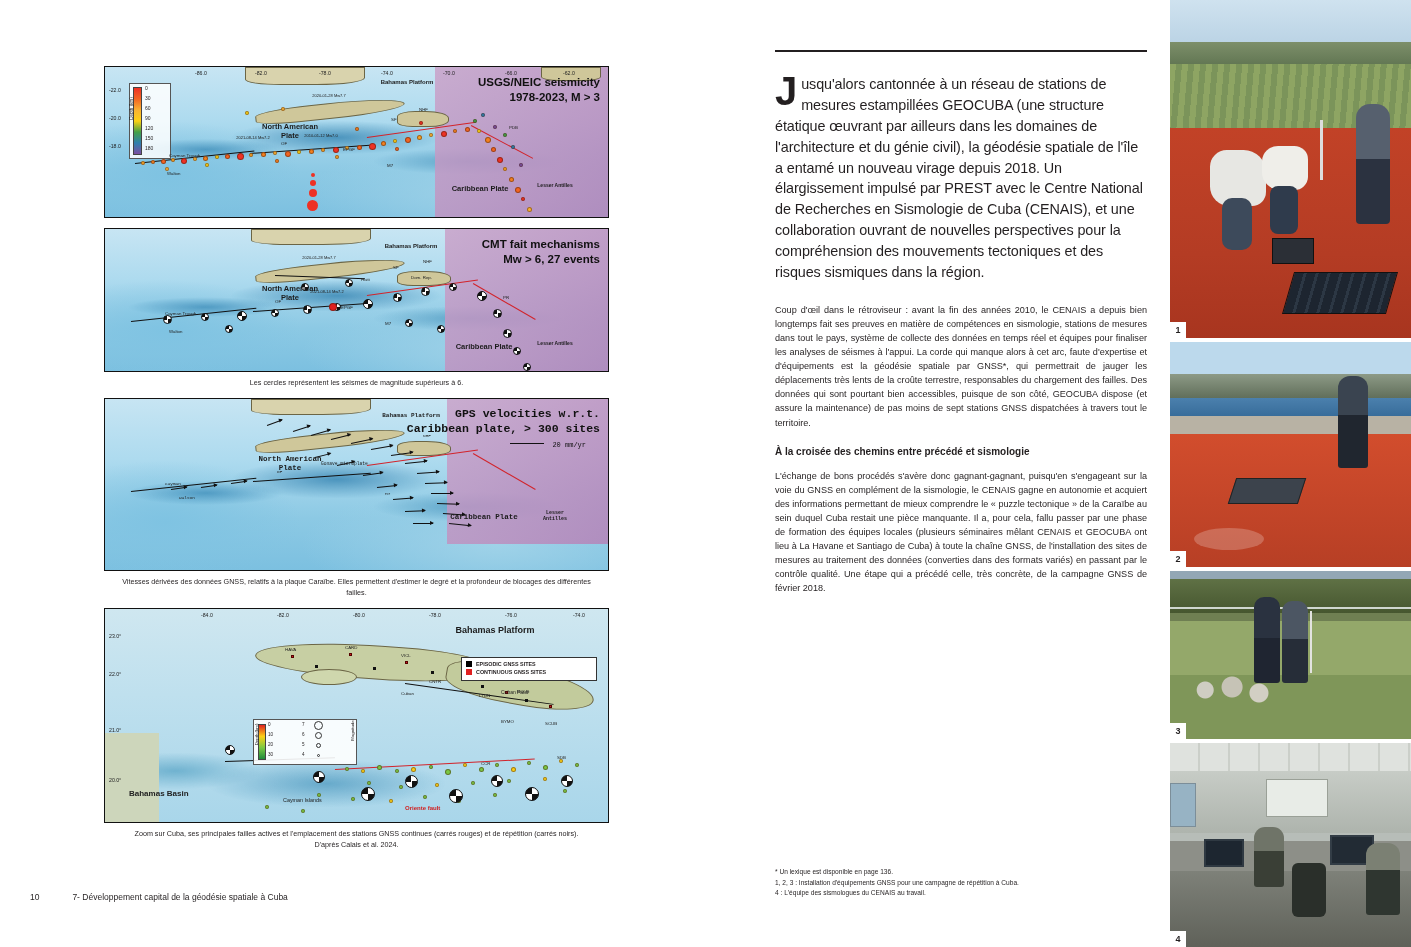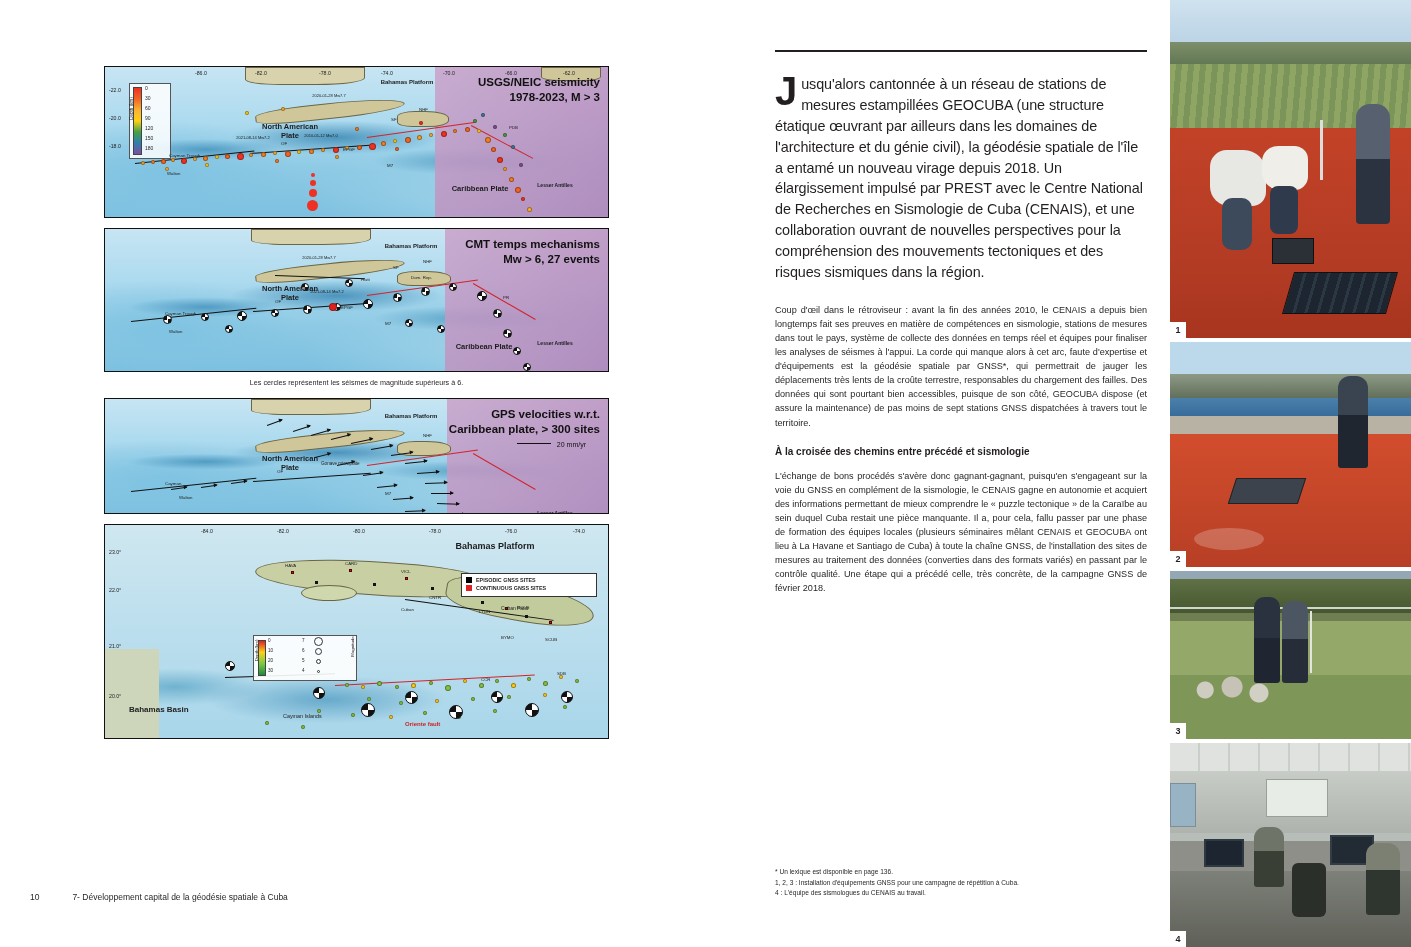--- a/index.html
+++ b/index.html
@@ -481,21 +481,21 @@
         <div class="focal" style="left:408px;top:118px;width:8px;height:8px;"></div>
         <div class="focal" style="left:418px;top:134px;width:8px;height:8px;"></div>
         <div class="focal" style="left:196px;top:54px;width:8px;height:8px;"></div>
         <div class="focal" style="left:240px;top:50px;width:8px;height:8px;"></div>
         <div class="focal" style="left:120px;top:96px;width:8px;height:8px;"></div>
         <div class="focal" style="left:300px;top:90px;width:8px;height:8px;"></div>
         <div class="focal" style="left:332px;top:96px;width:8px;height:8px;"></div>
         <div class="q" style="left:224px;top:74px;width:8px;height:8px;background:#e02020;"></div>
 
         <div class="map-title">
-          <div>CMT temps mechanisms</div>
+          <div>CMT fait mechanisms</div>
           <div>Mw &gt; 6, 27 events</div>
         </div>
         <div class="plate-label" style="left:150px;top:56px;width:70px;">North American Plate</div>
         <div class="plate-label" style="left:334px;top:114px;width:90px;">Caribbean Plate</div>
         <div class="plate-label" style="left:276px;top:14px;width:60px;font-size:6px;">Bahamas Platform</div>
         <div class="plate-label" style="left:430px;top:112px;width:40px;font-size:5px;">Lesser Antilles</div>
         <div class="axis-lab" style="left:194px;top:26px;font-size:4px;width:40px;text-align:center;">2020-01-28 Mw7.7</div>
         <div class="axis-lab" style="left:202px;top:60px;font-size:4px;width:40px;text-align:center;">2021-08-14 Mw7.2</div>
         <div class="axis-lab" style="left:256px;top:48px;font-size:4.4px;">Haiti</div>
         <div class="axis-lab" style="left:306px;top:46px;font-size:4.4px;">Dom. Rep.</div>
@@ -505,21 +505,21 @@
         <div class="axis-lab" style="left:236px;top:76px;font-size:4.4px;">EPGF</div>
         <div class="axis-lab" style="left:288px;top:36px;font-size:4.4px;">SF</div>
         <div class="axis-lab" style="left:318px;top:30px;font-size:4.4px;">NHF</div>
         <div class="axis-lab" style="left:398px;top:66px;font-size:4.4px;">PR</div>
         <div class="axis-lab" style="left:280px;top:92px;font-size:4.4px;">M7</div>
       </div>
       <div class="fig-cap">Les cercles représentent les séismes de magnitude supérieurs à 6.</div>
     </div>
 
     <div class="fig">
-      <div class="fig-img" style="height:116px;">
+      <div class="fig-img" style="height:173px;font-family:Liberation Mono, monospace;">
         <div class="ocean"></div>
         <div class="bath"></div>
         <div class="purple-plate" style="left:342px;top:0;width:163px;height:145px;"></div>
         <div class="land-us" style="left:146px;top:0;width:120px;height:16px;border-radius:0 0 40% 30%;"></div>
         <div class="land-cuba" style="left:150px;top:34px;width:150px;height:15px;border-radius:40% 55% 50% 35%;transform:rotate(-6deg);"></div>
         <div class="land-cuba" style="left:292px;top:42px;width:54px;height:15px;border-radius:35% 45% 40% 30%;"></div>
 
         <div class="fault" style="left:26px;top:92px;width:126px;transform:rotate(-6deg);"></div>
         <div class="fault" style="left:148px;top:82px;width:118px;transform:rotate(-4deg);"></div>
         <div class="fault red" style="left:262px;top:66px;width:112px;transform:rotate(-8deg);"></div>
@@ -562,20 +562,21 @@
         <div class="plate-label" style="left:334px;top:114px;width:90px;">Caribbean Plate</div>
         <div class="plate-label" style="left:276px;top:14px;width:60px;font-size:6px;">Bahamas Platform</div>
         <div class="plate-label" style="left:430px;top:112px;width:40px;font-size:5px;">Lesser Antilles</div>
         <div class="axis-lab" style="left:216px;top:62px;font-size:4.6px;">Gonave microplate</div>
         <div class="axis-lab" style="left:60px;top:82px;font-size:4.4px;">Cayman</div>
         <div class="axis-lab" style="left:74px;top:96px;font-size:4.4px;">Walton</div>
         <div class="axis-lab" style="left:172px;top:70px;font-size:4.4px;">OF</div>
         <div class="axis-lab" style="left:318px;top:34px;font-size:4.4px;">NHF</div>
         <div class="axis-lab" style="left:280px;top:92px;font-size:4.4px;">M7</div>
       </div>
+      <div class="fig-cap">Vitesses dérivées des données GNSS, relatifs à la plaque Caraïbe. Elles permettent d'estimer le degré et la profondeur de blocages des différentes failles.</div>
     </div>
 
     <div class="fig">
       <div class="fig-img" style="height:215px;background:#bfe3d7;">
         <div class="ocean" style="background:linear-gradient(180deg,#cfe7f0 0%,#bfe0ee 40%,#a9d6ea 100%);"></div>
         <div class="bath" style="background:radial-gradient(ellipse 34% 16% at 44% 82%, #4f9ac0 0%, rgba(79,154,192,0) 70%), radial-gradient(ellipse 24% 12% at 14% 76%, #5aa5c6 0%, rgba(90,165,198,0) 72%);"></div>
         <div class="land-us" style="left:0;top:124px;width:54px;height:91px;background:#cdd6bb;border:none;"></div>
         <div class="land-cuba" style="left:150px;top:36px;width:230px;height:34px;border-radius:60% 40% 50% 50%;transform:rotate(4deg);background:#c7cfa3;"></div>
         <div class="land-cuba" style="left:340px;top:58px;width:150px;height:38px;border-radius:40% 60% 50% 45%;transform:rotate(10deg);background:#c2cb9c;"></div>
         <div class="land-cuba" style="left:196px;top:60px;width:56px;height:16px;border-radius:50%;background:#cfd7ad;"></div>
@@ -690,20 +691,21 @@
           <div style="position:absolute;left:48px;top:12px;font-size:4.6px;">6</div>
           <div style="position:absolute;left:48px;top:22px;font-size:4.6px;">5</div>
           <div style="position:absolute;left:48px;top:32px;font-size:4.6px;">4</div>
           <div style="position:absolute;left:60px;top:1px;width:9px;height:9px;border-radius:50%;border:0.5px solid #333;"></div>
           <div style="position:absolute;left:61px;top:12px;width:7px;height:7px;border-radius:50%;border:0.5px solid #333;"></div>
           <div style="position:absolute;left:62px;top:23px;width:5px;height:5px;border-radius:50%;border:0.5px solid #333;"></div>
           <div style="position:absolute;left:63px;top:34px;width:3px;height:3px;border-radius:50%;border:0.5px solid #333;"></div>
           <div style="position:absolute;left:88px;top:8px;transform:rotate(-90deg);font-size:4.4px;white-space:nowrap;">Magnitude</div>
         </div>
       </div>
+      <div class="fig-cap">Zoom sur Cuba, ses principales failles actives et l'emplacement des stations GNSS continues (carrés rouges) et de répétition (carrés noirs). D'après Calais et al. 2024.</div>
     </div>
 
   </div>
 
   <div class="textcol">
     <div class="top-rule"></div>
     <p class="lede"><span class="dropcap">J</span><span>usqu'alors cantonnée à un réseau de stations de mesures estampillées GEOCUBA (une structure étatique œuvrant par ailleurs dans les domaines de l'architecture et du génie civil), la géodésie spatiale de l'île a entamé un nouveau virage depuis 2018. Un élargissement impulsé par PREST avec le Centre National de Recherches en Sismologie de Cuba (CENAIS), et une collaboration ouvrant de nouvelles perspectives pour la compréhension des mouvements tectoniques et des risques sismiques dans la région.</span></p>
 
     <p class="body-p">Coup d'œil dans le rétroviseur : avant la fin des années 2010, le CENAIS a depuis bien longtemps fait ses preuves en matière de compétences en sismologie, stations de mesures dans tout le pays, système de collecte des données en temps réel et équipes pour finaliser les analyses de séismes à l'appui. La corde qui manque alors à cet arc, faute d'expertise et d'équipements est la géodésie spatiale par GNSS*, qui permettrait de jauger les déplacements très lents de la croûte terrestre, responsables du chargement des failles. Des données qui sont pourtant bien accessibles, puisque de son côté, GEOCUBA dispose (et assure la maintenance) de pas moins de sept stations GNSS dispatchées à travers tout le territoire.</p>
 

